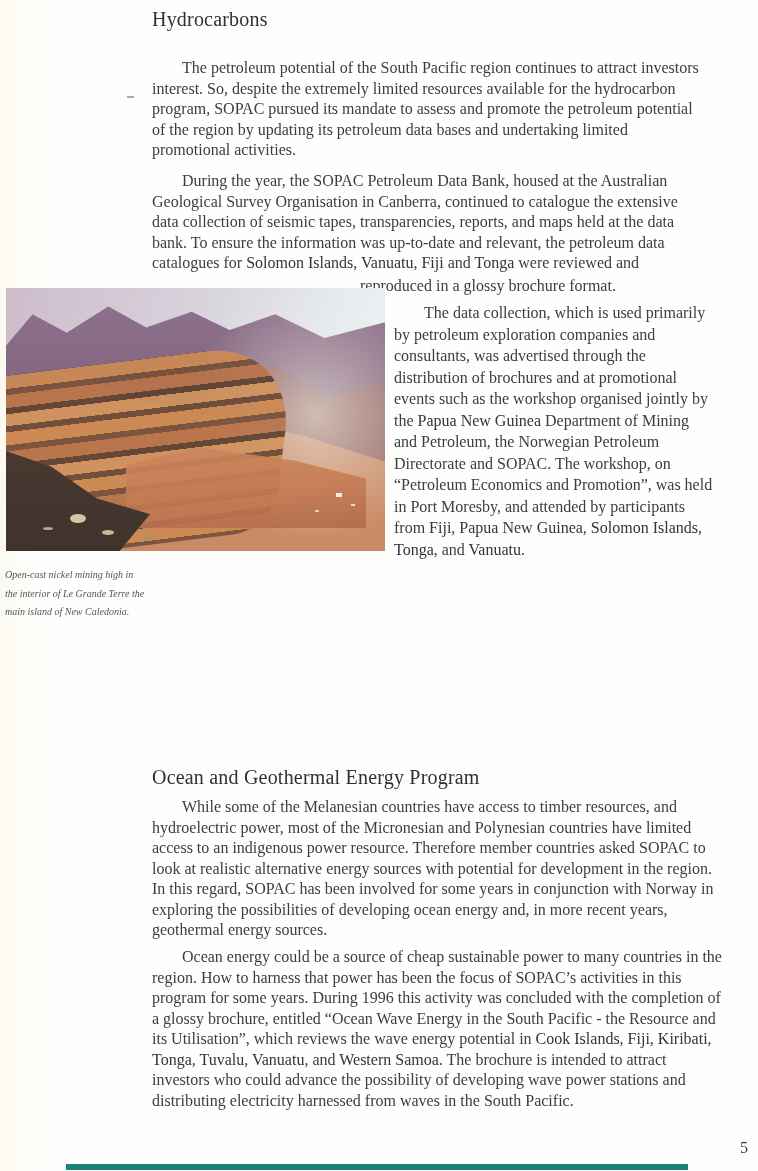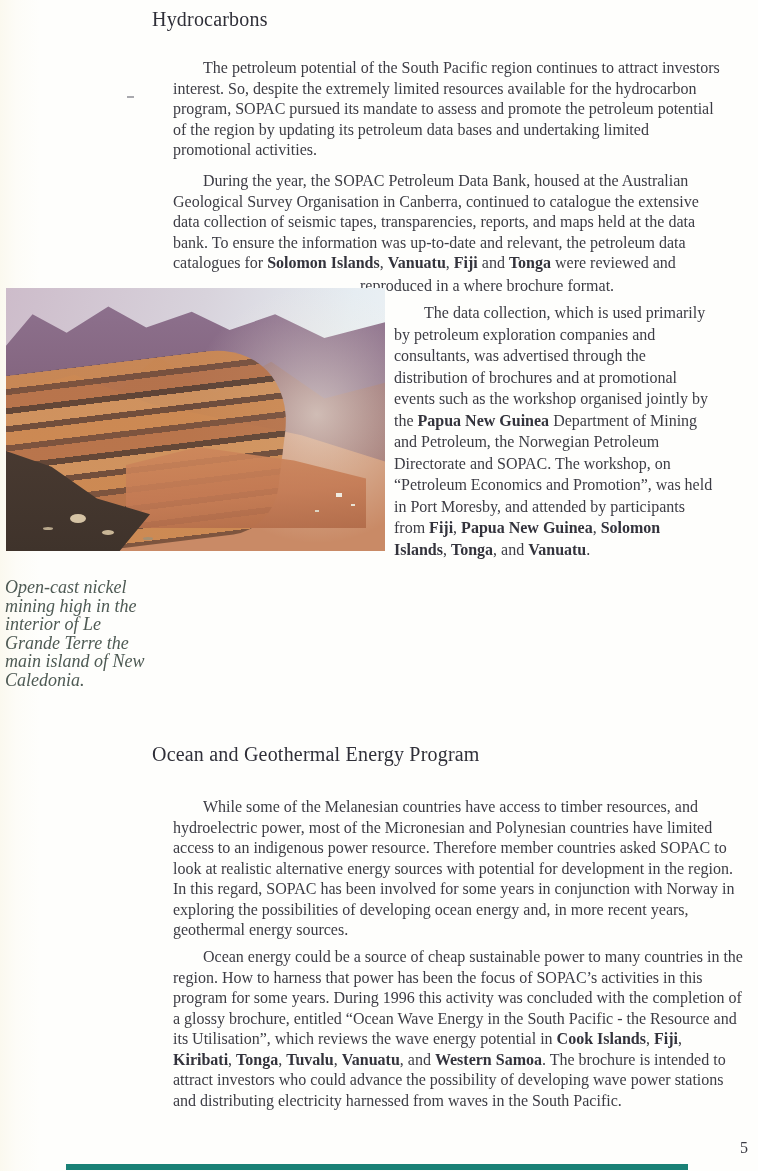--- a/index.html
+++ b/index.html
@@ -20,29 +20,29 @@
     font-weight: 400;
     color: #2f2f38;
     letter-spacing: 0.2px;
   }
   .para {
     position: absolute;
     font-size: 16px;
     line-height: 20.5px;
     text-align: left;
   }
-  .indent { text-indent: 30px; margin-left: 21px; }
-  .para b { font-weight: 700; color: #33333c; }
+  .indent { text-indent: 30px; }
+  .para b { font-weight: 400; color: #33333c; }
   .caption {
     position: absolute;
     left: 5px;
-    top: 578px;
+    top: 566px;
     width: 142px;
     font-style: italic;
-    font-size: 18px;
+    font-size: 10px;
     line-height: 18.5px;
     color: #4e5a54;
   }
   .pagenum {
     position: absolute;
     left: 740px;
     top: 1139px;
     font-size: 16px;
     color: #3a3a42;
   }
@@ -143,42 +143,42 @@
 <div class="page">
 
   <div class="h1" style="left:152px; top:6px;">Hydrocarbons</div>
 
   <div class="stray-mark"></div>
 
   <div class="para indent" style="left:152px; top:58px; width:556px;">The petroleum potential of the South Pacific region continues to attract investors interest. So, despite the extremely limited resources available for the hydrocarbon program, SOPAC pursued its mandate to assess and promote the petroleum potential of the region by updating its petroleum data bases and undertaking limited promotional activities.</div>
 
   <div class="para indent" style="left:152px; top:171px; width:556px;"><span>During the year, the SOPAC Petroleum Data Bank, housed at the Australian Geological Survey Organisation in Canberra, continued to catalogue the extensive data collection of seismic tapes, transparencies, reports, and maps held at the data bank. To ensure the information was up-to-date and relevant, the petroleum data catalogues for </span><b>Solomon Islands</b><span>, </span><b>Vanuatu</b><span>, </span><b>Fiji</b><span> and </span><b>Tonga</b><span> were reviewed and</span></div>
 
-  <div class="para" style="left:360px; top:276px; width:348px;">reproduced in a where brochure format.</div>
+  <div class="para" style="left:360px; top:276px; width:348px;">reproduced in a glossy brochure format.</div>
 
   <div class="photo">
     <div class="ridge-far"></div>
     <div class="ridge-mid"></div>
     <div class="slope-red"></div>
     <div class="haze"></div>
     <div class="terraces"></div>
     <div class="bench-light"></div>
     <div class="foreground-rocks"></div>
     <div class="rock-stones"></div>
     <div class="vehicles"></div>
   </div>
 
   <div class="caption">Open-cast nickel mining high in the interior of Le Grande Terre the main island of New Caledonia.</div>
 
   <div class="para" style="left:394px; top:302px; width:320px; line-height:21.5px; text-indent:30px;"><span>The data collection, which is used primarily by petroleum exploration companies and consultants, was advertised through the distribution of brochures and at promotional events such as the workshop organised jointly by the </span><b>Papua New Guinea</b><span> Department of Mining and Petroleum, the Norwegian Petroleum Directorate and SOPAC. The workshop, on “Petroleum Economics and Promotion”, was held in Port Moresby, and attended by participants from </span><b>Fiji</b><span>, </span><b>Papua New Guinea</b><span>, </span><b>Solomon Islands</b><span>, </span><b>Tonga</b><span>, and </span><b>Vanuatu</b><span>.</span></div>
 
 
 
 
-  <div class="h1" style="left:152px; top:741px;">Ocean and Geothermal Energy Program</div>
+  <div class="h1" style="left:152px; top:764px;">Ocean and Geothermal Energy Program</div>
 
   <div class="para indent" style="left:152px; top:797px; width:562px;">While some of the Melanesian countries have access to timber resources, and hydroelectric power, most of the Micronesian and Polynesian countries have limited access to an indigenous power resource. Therefore member countries asked SOPAC to look at realistic alternative energy sources with potential for development in the region. In this regard, SOPAC has been involved for some years in conjunction with Norway in exploring the possibilities of developing ocean energy and, in more recent years, geothermal energy sources.</div>
 
   <div class="para indent" style="left:152px; top:947px; width:570px;"><span>Ocean energy could be a source of cheap sustainable power to many countries in the region. How to harness that power has been the focus of SOPAC’s activities in this program for some years. During 1996 this activity was concluded with the completion of a glossy brochure, entitled “Ocean Wave Energy in the South Pacific - the Resource and its Utilisation”, which reviews the wave energy potential in </span><b>Cook Islands</b><span>, </span><b>Fiji</b><span>, </span><b>Kiribati</b><span>, </span><b>Tonga</b><span>, </span><b>Tuvalu</b><span>, </span><b>Vanuatu</b><span>, and </span><b>Western Samoa</b><span>. The brochure is intended to attract investors who could advance the possibility of developing wave power stations and distributing electricity harnessed from waves in the South Pacific.</span></div>
 
   <div class="pagenum">5</div>
 
   <div class="footer-bar" style="background: rgb(26, 129, 118);"></div>
 
 </div>

